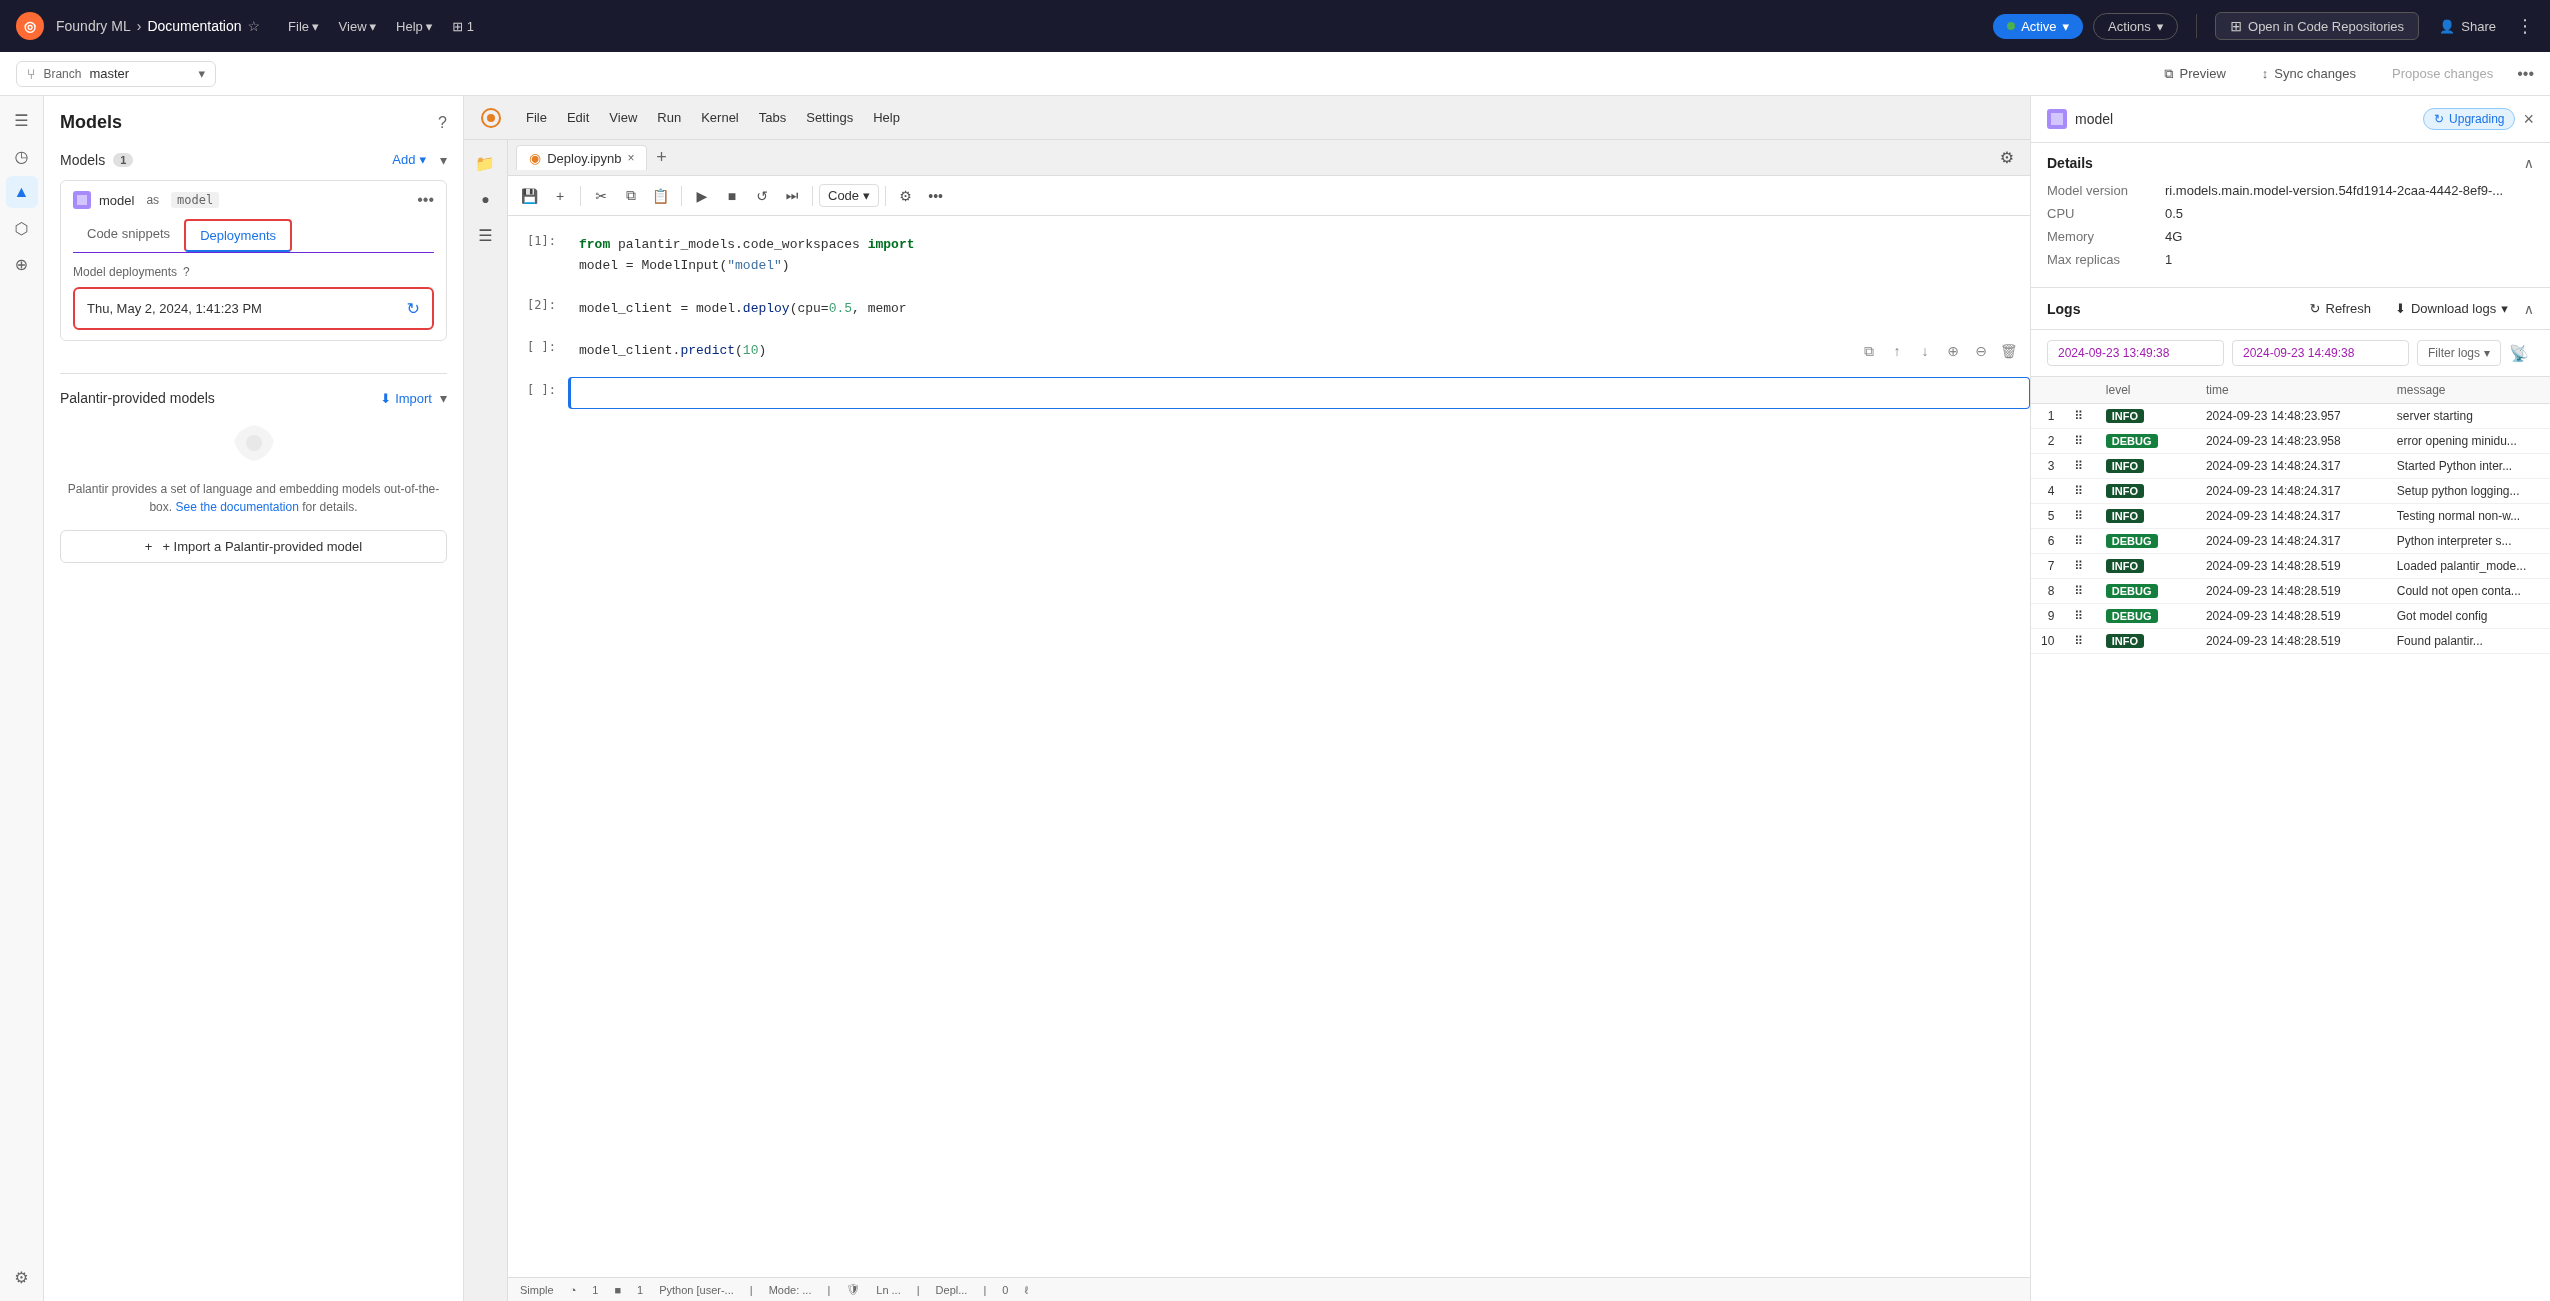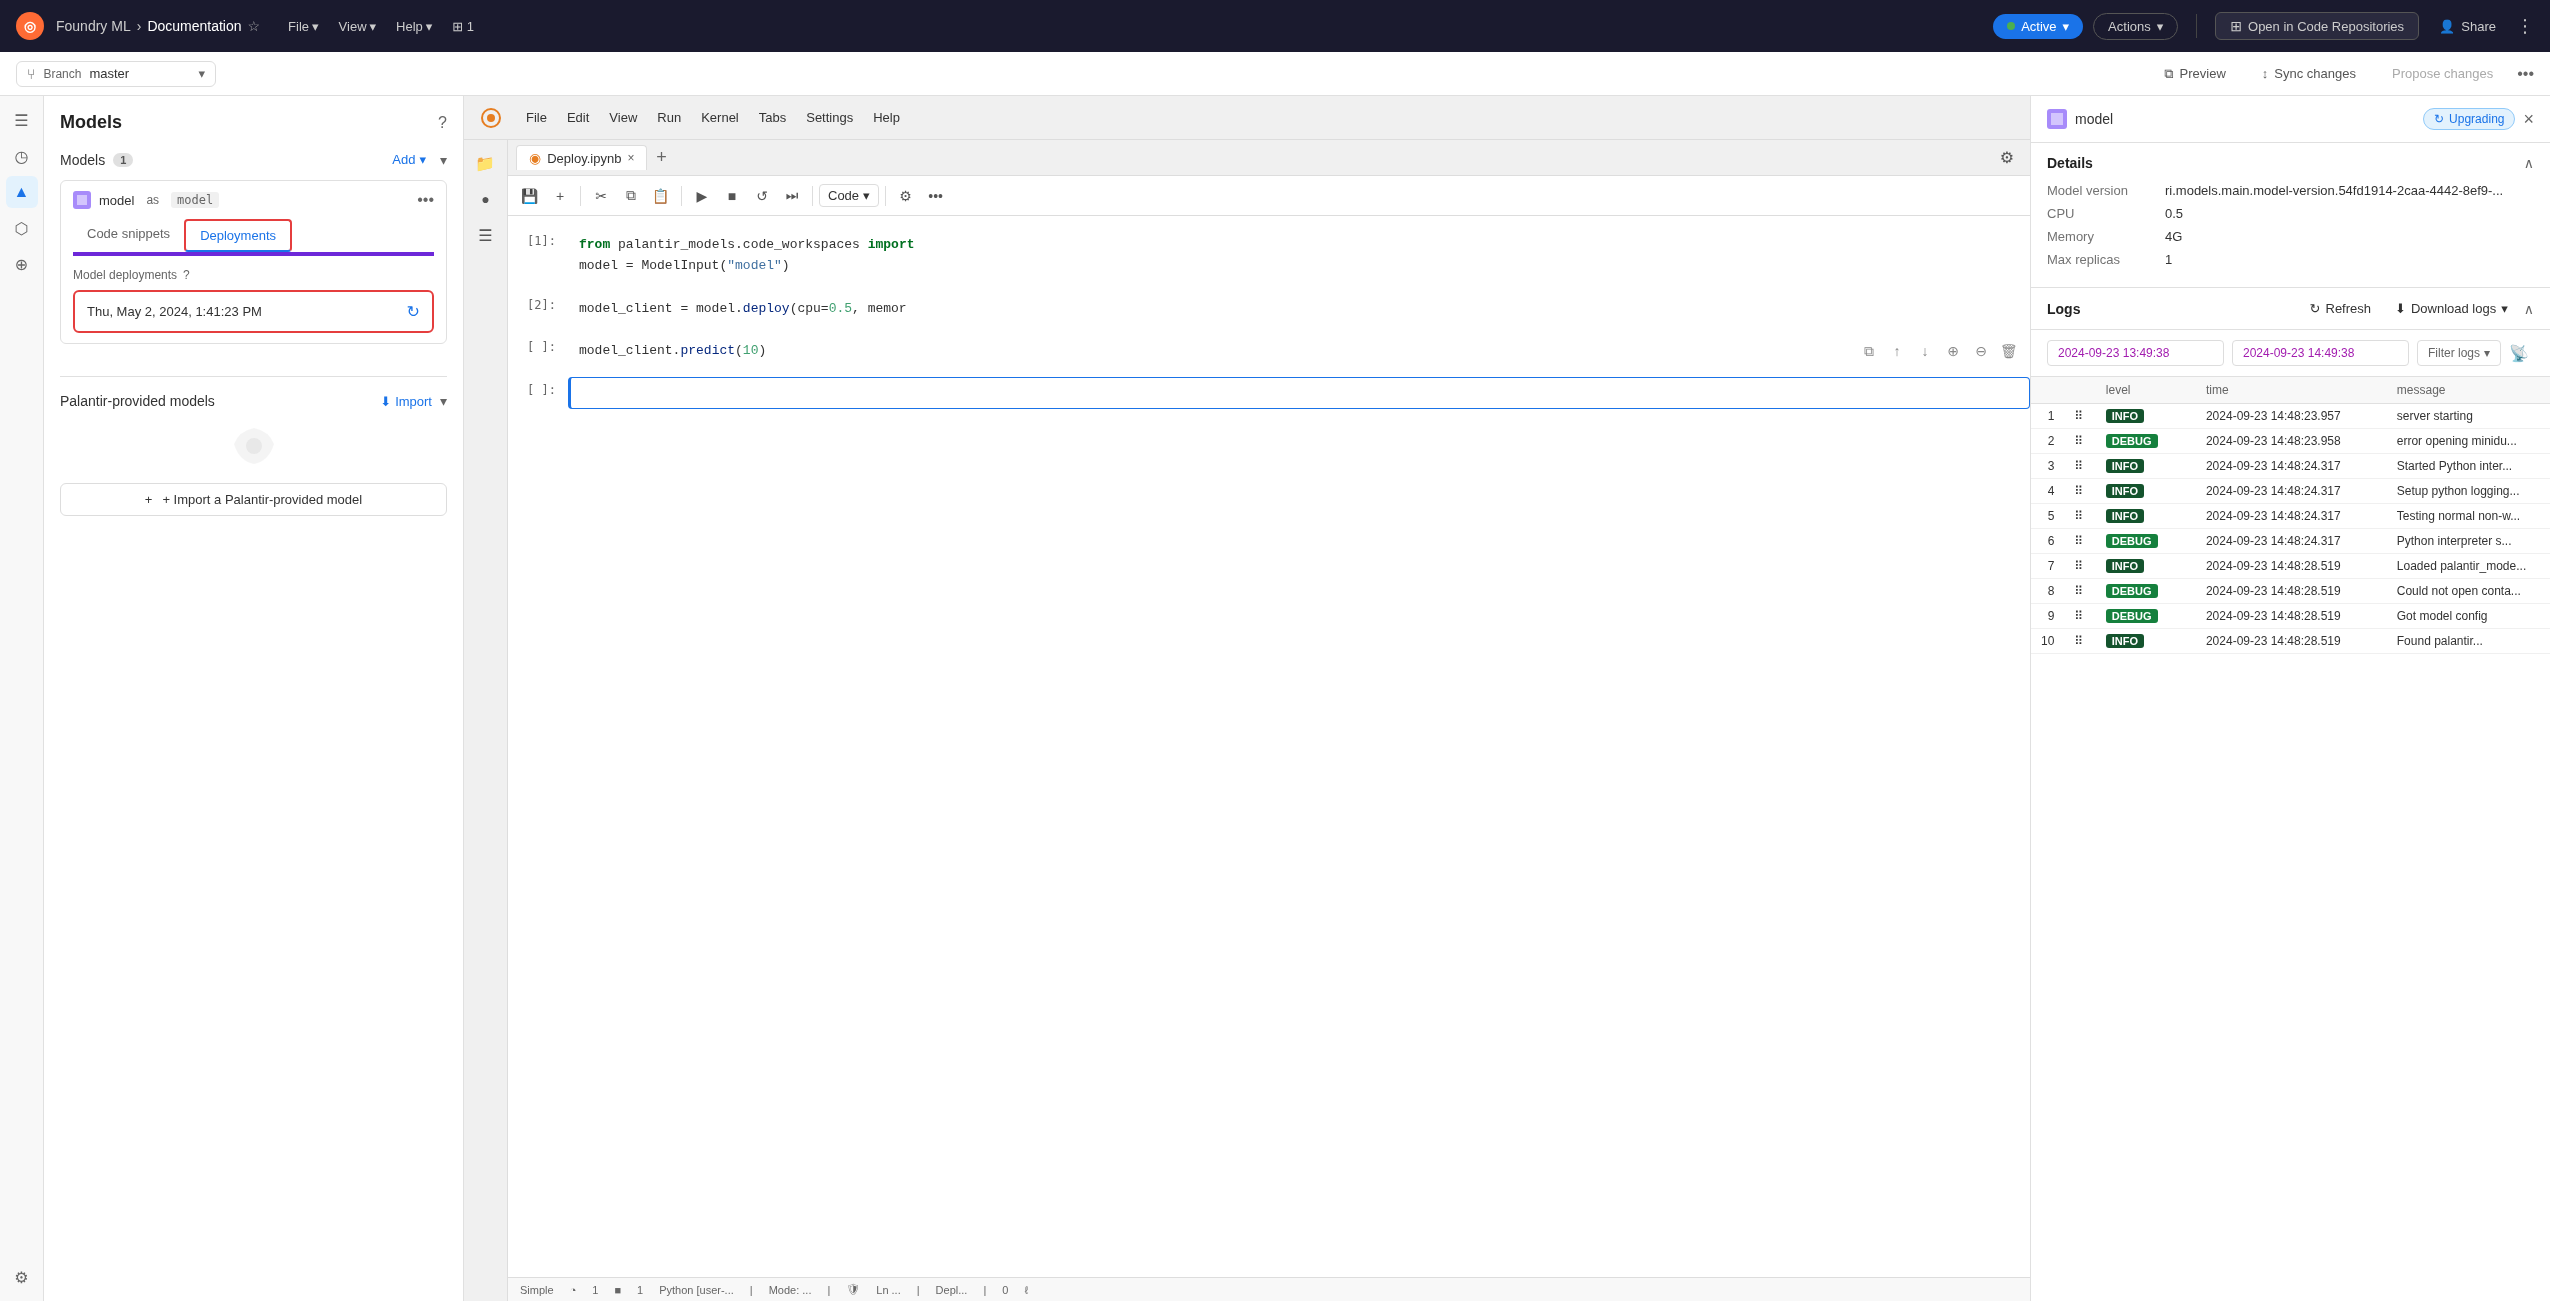--- a/index.html
+++ b/index.html
@@ -53,21 +53,21 @@
     .add-btn { display: flex; align-items: center; gap: 4px; color: #1a73e8; font-size: 13px; cursor: pointer; margin-left: auto; padding: 3px 6px; border-radius: 4px; }
     .collapse-btn { color: #666; cursor: pointer; font-size: 14px; }
 
     .model-item { border: 1px solid #e0e0e0; border-radius: 6px; padding: 10px 12px; margin-bottom: 8px; }
     .model-item-header { display: flex; align-items: center; gap: 8px; }
     .model-icon { width: 18px; height: 18px; background: #a78bfa; border-radius: 3px; display: flex; align-items: center; justify-content: center; flex-shrink: 0; }
     .model-name { font-size: 13px; color: #333; font-weight: 500; }
     .model-alias { background: #f0f0f0; border-radius: 3px; padding: 1px 6px; font-size: 12px; color: #666; font-family: monospace; }
     .model-menu { margin-left: auto; color: #666; cursor: pointer; font-size: 16px; }
 
-    .model-tabs { display: flex; border-bottom: 4px solid #6d28d9; margin-top: 10px; }
+    .model-tabs { display: flex; border-bottom: 1px solid #6d28d9; margin-top: 10px; }
     .model-tab { padding: 7px 14px; font-size: 13px; color: #666; cursor: pointer; border-bottom: 2px solid transparent; }
     .model-tab.active { color: #1a73e8; border-bottom-color: #1a73e8; font-weight: 500; }
     .model-tab-deployments { border: 2px solid #e53e3e; border-radius: 4px; color: #333; }
 
     .deployments-section { margin-top: 12px; }
     .deployments-label { font-size: 12px; color: #666; display: flex; align-items: center; gap: 6px; margin-bottom: 8px; }
     .deployment-item { border: 2px solid #e53e3e; border-radius: 6px; padding: 10px 12px; display: flex; align-items: center; justify-content: space-between; }
     .deployment-time { font-size: 13px; color: #333; }
     .refresh-icon { color: #1a73e8; cursor: pointer; font-size: 16px; }
 
@@ -283,20 +283,25 @@
           <span>⬇</span>
           <span>Import</span>
         </div>
         <span class="collapse-btn">▾</span>
       </div>
       <div class="palantir-logo">
         <svg width="60" height="40" viewBox="0 0 60 40">
           <path d="M30 2 Q45 5 50 18 Q45 35 30 38 Q15 35 10 18 Q15 5 30 2Z" fill="#aaa" opacity="0.4"></path>
           <circle cx="30" cy="20" r="8" fill="#888" opacity="0.5"></circle>
         </svg>
+      </div>
+      <div class="palantir-desc">
+        <span>Palantir provides a set of language and embedding models out-of-the-box.</span>
+        <span class="palantir-link">See the documentation</span>
+        <span> for details.</span>
       </div>
       <button class="import-palantir-btn">
         <span>+</span>
         <span style="margin-left:4px;">+ Import a Palantir-provided model</span>
       </button>
     </div>
   </div>
 
   <div class="notebook-wrapper">
 

